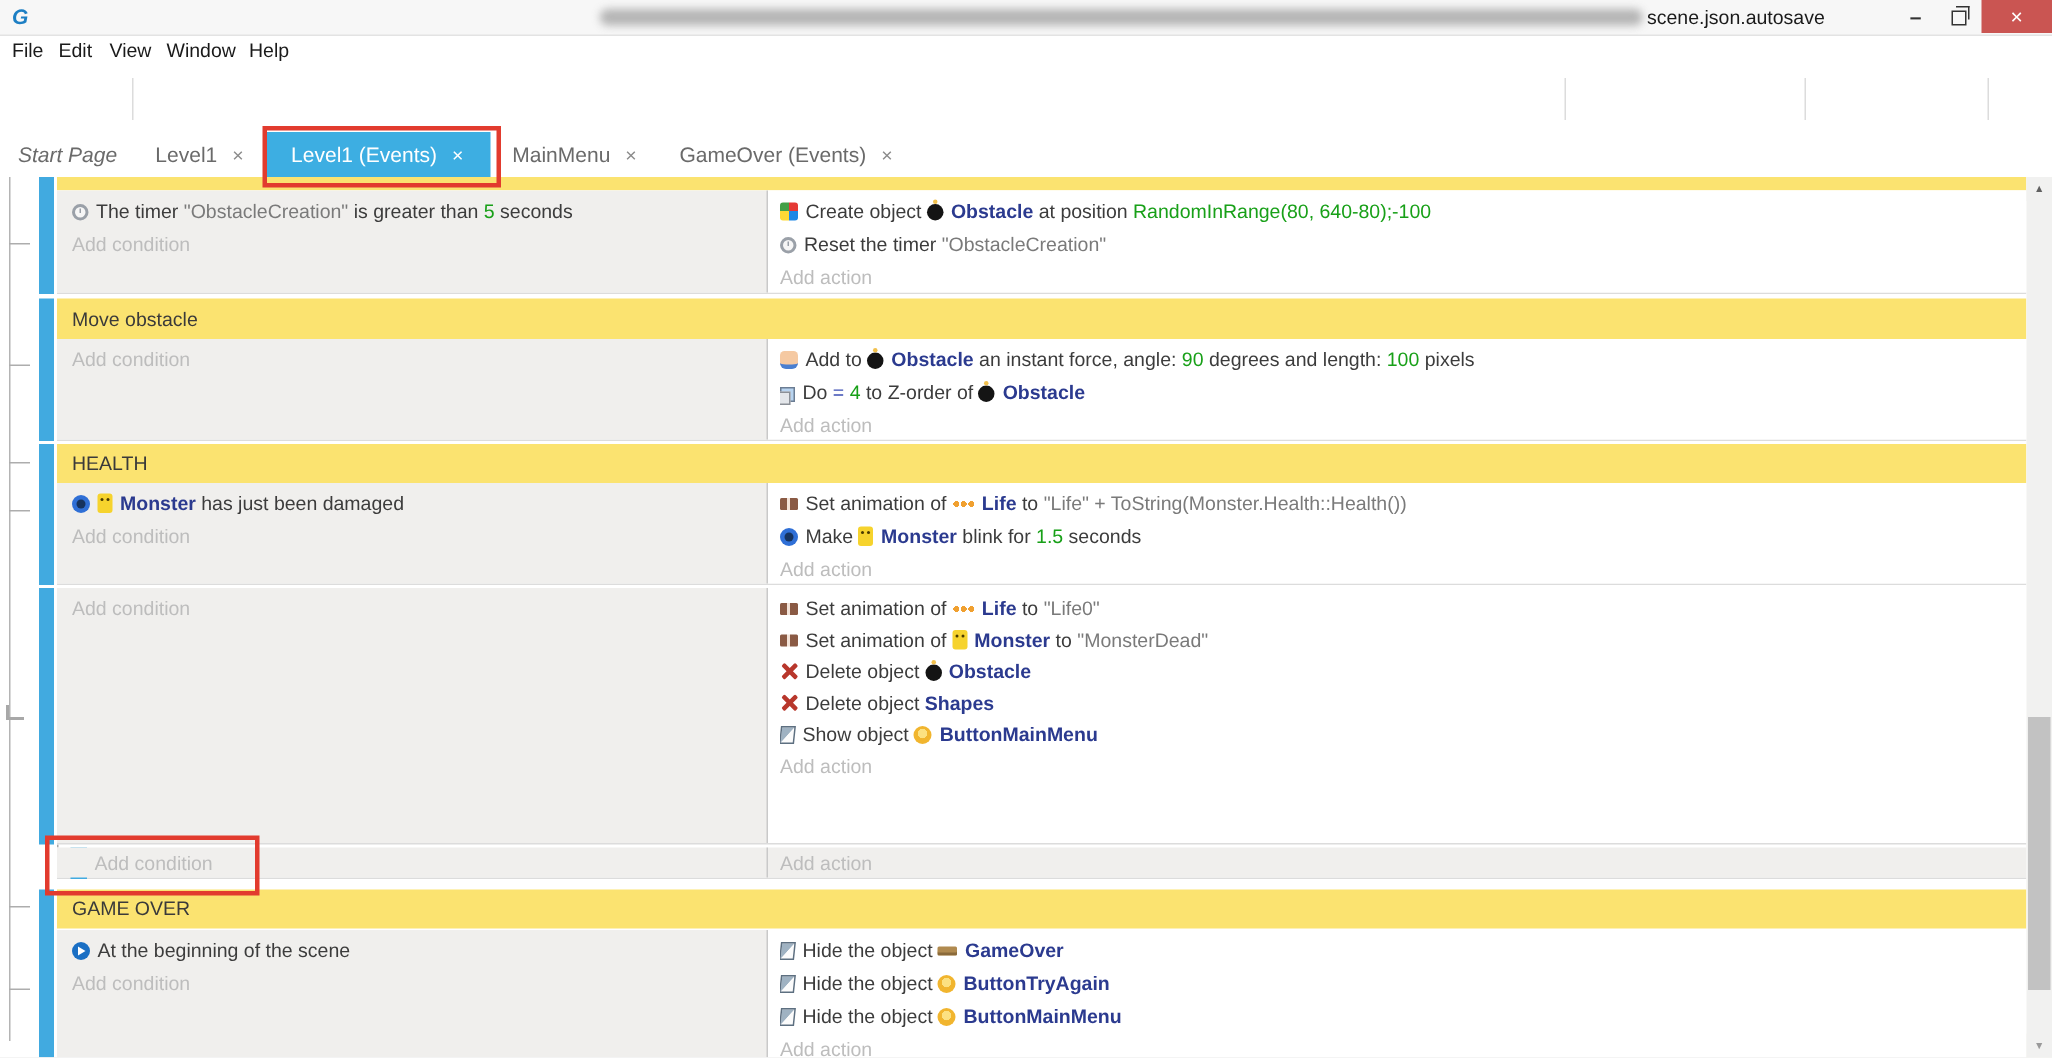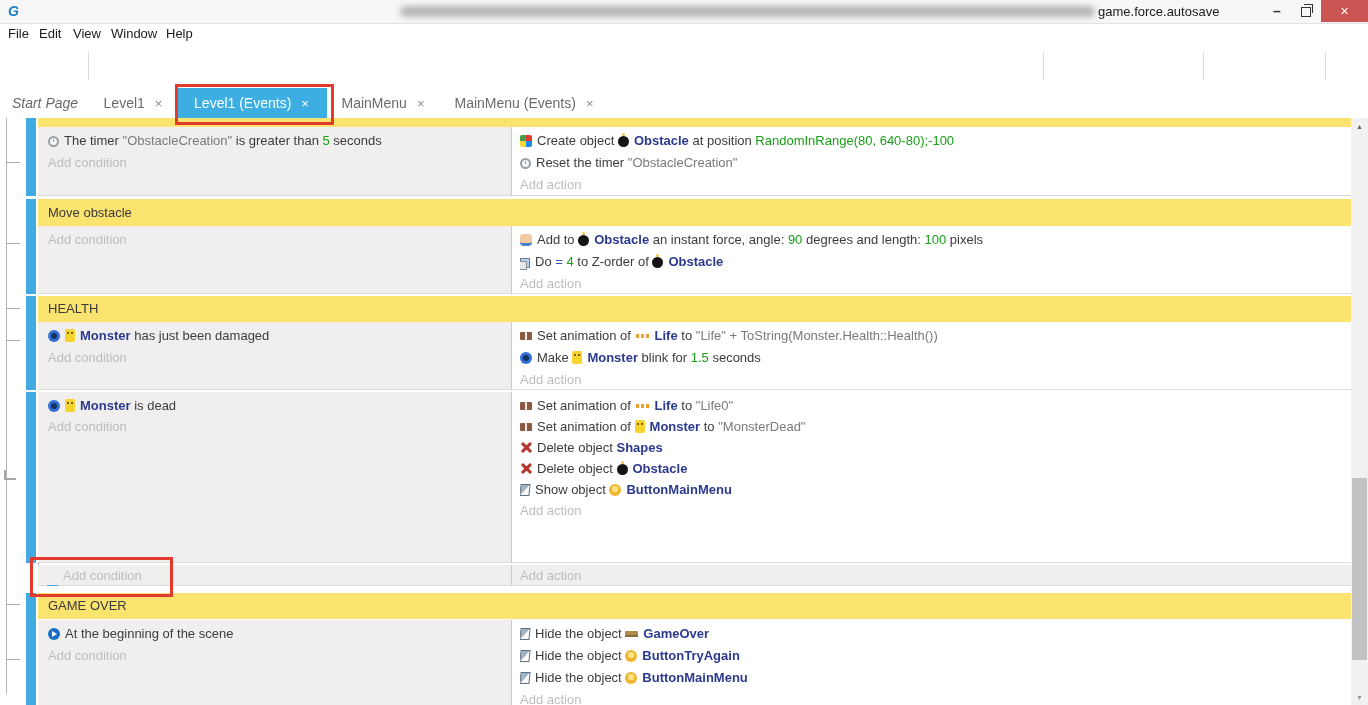--- a/index.html
+++ b/index.html
@@ -108,21 +108,21 @@
   #anno-addcond{left:30px;top:557px;width:137px;height:34px;}
 </style>
 </head>
 <body>
 
 <div id="stage">
 
   <div id="titlebar">
     <span id="logo">G</span>
     <div id="title-blur"></div>
-    <span id="title-text">game.force.autosave</span>
+    <span id="title-text">scene.json.autosave</span>
     <button class="wbtn" id="btn-min">–</button>
     <button class="wbtn" id="btn-restore"><span class="restore-box"></span></button>
     <button class="wbtn" id="btn-close">×</button>
   </div>
 
   <div id="menubar">
     <span class="menu-item" id="mi0">File</span>
     <span class="menu-item" id="mi1">Edit</span>
     <span class="menu-item" id="mi2">View</span>
     <span class="menu-item" id="mi3">Window</span>
@@ -224,21 +224,21 @@
     </div>
     <div class="tab active" id="tab3">
       <span>Level1 (Events)</span>
       <span class="x">×</span>
     </div>
     <div class="tab" id="tab4">
       <span>MainMenu</span>
       <span class="x">×</span>
     </div>
     <div class="tab" id="tab5">
-      <span>MainMenu (Events)</span>
+      <span>GameOver (Events)</span>
       <span class="x">×</span>
     </div>
   </div>
 
   <div id="events">
 
     <div class="vline"></div>
     <div class="tick" style="top:44px"></div>
     <div class="tick" style="top:125px"></div>
     <div class="tick" style="top:190px"></div>
@@ -290,28 +290,27 @@
       </div>
       <div class="cell act">
         <div class="line"><span class="ic ic-anim"></span><span class="sg sg-t">Set animation of </span><span class="ic ic-life"></span><span class="sg sg-o">Life</span><span class="sg sg-t"> to </span><span class="sg sg-s">"Life" + ToString(Monster.Health::Health())</span></div>
         <div class="line"><span class="ic ic-gear"></span><span class="sg sg-t">Make </span><span class="ic ic-monster"></span><span class="sg sg-o">Monster</span><span class="sg sg-t"> blink for </span><span class="sg sg-g">1.5</span><span class="sg sg-t"> seconds</span></div>
         <div class="line ph">Add action</div>
       </div>
     </div>
 
     <div class="row tight" style="top:274px;height:171px">
       <div class="cell cond">
-        <div class="line"><span class="ic ic-gear"></span><span class="ic ic-monster"></span><span class="sg sg-o">Monster</span><span class="sg sg-t"> is dead</span></div>
         <div class="line ph">Add condition</div>
       </div>
       <div class="cell act">
         <div class="line"><span class="ic ic-anim"></span><span class="sg sg-t">Set animation of </span><span class="ic ic-life"></span><span class="sg sg-o">Life</span><span class="sg sg-t"> to </span><span class="sg sg-s">"Life0"</span></div>
         <div class="line"><span class="ic ic-anim"></span><span class="sg sg-t">Set animation of </span><span class="ic ic-monster"></span><span class="sg sg-o">Monster</span><span class="sg sg-t"> to </span><span class="sg sg-s">"MonsterDead"</span></div>
+        <div class="line"><span class="ic ic-delete"></span><span class="sg sg-t">Delete object </span><span class="ic ic-bomb"></span><span class="sg sg-o">Obstacle</span></div>
         <div class="line"><span class="ic ic-delete"></span><span class="sg sg-t">Delete object </span><span class="sg sg-o">Shapes</span></div>
-        <div class="line"><span class="ic ic-delete"></span><span class="sg sg-t">Delete object </span><span class="ic ic-bomb"></span><span class="sg sg-o">Obstacle</span></div>
         <div class="line"><span class="ic ic-vis"></span><span class="sg sg-t">Show object </span><span class="ic ic-button"></span><span class="sg sg-o">ButtonMainMenu</span></div>
         <div class="line ph">Add action</div>
       </div>
     </div>
 
     <div class="row subrow" style="top:447px;height:21px">
       <span class="subbar"></span>
       <div class="cell cond" style="padding:0 0 0 25px">
         <div class="line ph" style="height:21px;line-height:21px">Add condition</div>
       </div>

